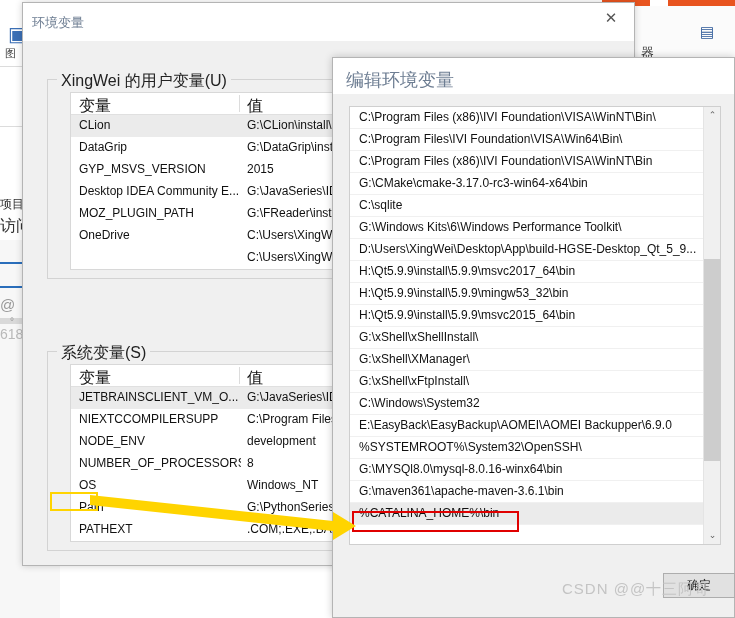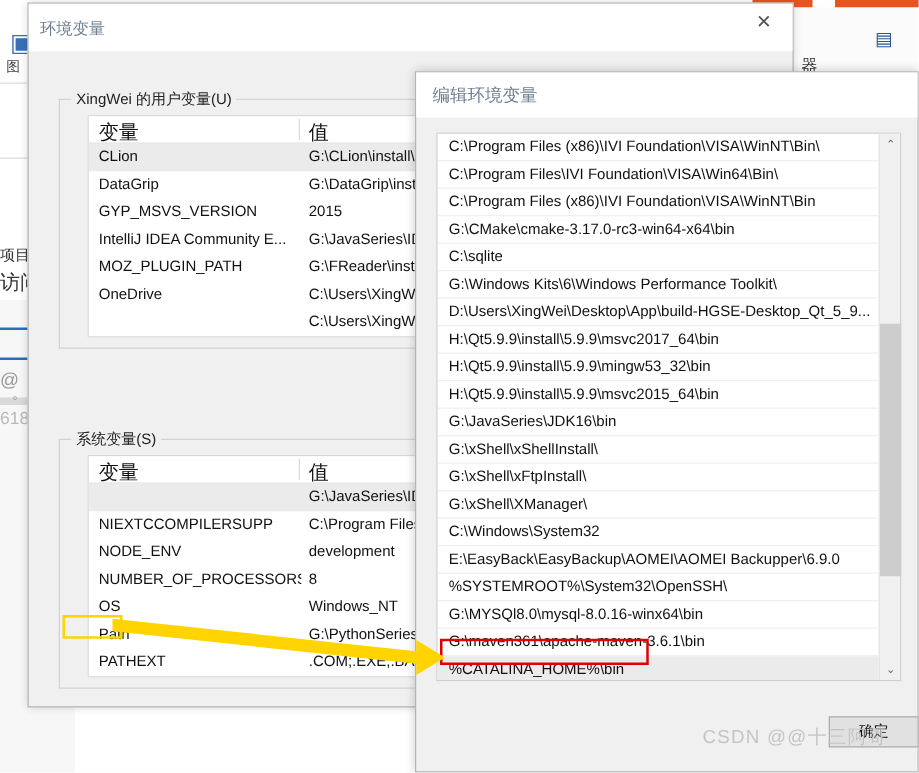--- a/index.html
+++ b/index.html
@@ -40,21 +40,21 @@
   .dlg-env {
     position: absolute; left: 22px; top: 2px; width: 613px; height: 564px;
     background: #f0f0f0; border: 1px solid #b4b4b4;
     box-shadow: 0 0 7px rgba(0,0,0,0.18);
   }
   .dlg-env-title-bar { position: absolute; left: 0; top: 0; width: 100%; height: 38px; background: #ffffff; }
   .dlg-env-title { position: absolute; left: 9px; top: 11px; font-size: 13px; color: #6d7d92; }
   .dlg-env-close { position: absolute; right: 0; top: 0; width: 46px; height: 30px; color: #555; font-size: 15px; text-align: center; line-height: 30px; cursor: default; }
 
   .group { position: absolute; border: 1px solid #d3d3d3; }
-  .group-label { position: absolute; background: #f0f0f0; padding: 0 4px; font-size: 12px; color: #222; }
+  .group-label { position: absolute; background: #f0f0f0; padding: 0 4px; font-size: 16px; color: #222; }
 
   .grp-user { left: 24px; top: 76px; width: 565px; height: 200px; }
   .grp-user-label { left: 34px; top: 68px; }
   .grp-sys { left: 24px; top: 348px; width: 565px; height: 200px; }
   .grp-sys-label { left: 34px; top: 340px; }
 
   .tbl { position: absolute; background: #ffffff; border: 1px solid #d8d8d8; overflow: hidden; }
   .tbl-user { left: 47px; top: 89px; width: 525px; height: 178px; }
   .tbl-sys  { left: 47px; top: 361px; width: 525px; height: 178px; }
 
@@ -70,21 +70,21 @@
   .c-var { left: 8px; width: 162px; }
   .c-val { left: 176px; width: 345px; }
 
   
   .dlg-edit {
     position: absolute; left: 332px; top: 57px; width: 403px; height: 561px;
     background: #f0f0f0; border: 1px solid #b4b4b4;
     box-shadow: 0 0 8px rgba(0,0,0,0.20);
   }
   .dlg-edit-title-bar { position: absolute; left: 0; top: 0; width: 100%; height: 36px; background: #ffffff; }
-  .dlg-edit-title { position: absolute; left: 13px; top: 10px; font-size: 14px; color: #6d7d92; }
+  .dlg-edit-title { position: absolute; left: 13px; top: 10px; font-size: 18px; color: #6d7d92; }
 
   .path-box { position: absolute; left: 16px; top: 48px; width: 372px; height: 439px; background: #ffffff; border: 1px solid #cfcfcf; }
   .path-list { position: absolute; left: 0; top: 0; right: 17px; bottom: 0; overflow: hidden; }
   .prow { position: relative; height: 22px; border-bottom: 1px solid #f0f0f0; }
   .prow.sel { background: #ebebeb; }
   .prow span { position: absolute; left: 9px; top: 3px; font-size: 12px; color: #111; white-space: nowrap; }
 
   .sb { position: absolute; right: 0; top: 0; width: 17px; height: 100%; background: #f0f0f0; border-left: 1px solid #e4e4e4; }
   .sb-up, .sb-dn { position: absolute; left: 0; width: 17px; height: 17px; text-align: center; font-size: 9px; color: #606060; line-height: 17px; }
   .sb-up { top: 0; } .sb-dn { bottom: 0; }
@@ -150,21 +150,21 @@
           </div>
           <div class="trow">
             <div class="cell c-var">DataGrip</div>
             <div class="cell c-val">G:\DataGrip\install\</div>
           </div>
           <div class="trow">
             <div class="cell c-var">GYP_MSVS_VERSION</div>
             <div class="cell c-val">2015</div>
           </div>
           <div class="trow">
-            <div class="cell c-var">IntelliJ IDEA Community E...</div>
+            <div class="cell c-var">Desktop IDEA Community E...</div>
             <div class="cell c-val">G:\JavaSeries\IDEA</div>
           </div>
           <div class="trow">
             <div class="cell c-var">MOZ_PLUGIN_PATH</div>
             <div class="cell c-val">G:\FReader\install\</div>
           </div>
           <div class="trow">
             <div class="cell c-var">OneDrive</div>
             <div class="cell c-val">C:\Users\XingWei\</div>
           </div>
@@ -178,20 +178,21 @@
     <div class="group-label grp-sys-label">系统变量(S)</div>
 
     <div class="tbl tbl-sys">
       <div class="tbl-head">
         <div class="th th-var">变量</div>
         <div class="colsep"></div>
         <div class="th th-val">值</div>
       </div>
       <div id="sys-rows">
           <div class="trow alt">
+            <div class="cell c-var">JETBRAINSCLIENT_VM_O...</div>
             <div class="cell c-val">G:\JavaSeries\IDEA</div>
           </div>
           <div class="trow">
             <div class="cell c-var">NIEXTCCOMPILERSUPP</div>
             <div class="cell c-val">C:\Program Files (x</div>
           </div>
           <div class="trow">
             <div class="cell c-var">NODE_ENV</div>
             <div class="cell c-val">development</div>
           </div>
@@ -245,30 +246,27 @@
           <div class="prow">
             <span>H:\Qt5.9.9\install\5.9.9\msvc2017_64\bin</span>
           </div>
           <div class="prow">
             <span>H:\Qt5.9.9\install\5.9.9\mingw53_32\bin</span>
           </div>
           <div class="prow">
             <span>H:\Qt5.9.9\install\5.9.9\msvc2015_64\bin</span>
           </div>
           <div class="prow">
-            <span>G:\JavaSeries\JDK16\bin</span>
-          </div>
-          <div class="prow">
             <span>G:\xShell\xShellInstall\</span>
           </div>
           <div class="prow">
+            <span>G:\xShell\XManager\</span>
+          </div>
+          <div class="prow">
             <span>G:\xShell\xFtpInstall\</span>
-          </div>
-          <div class="prow">
-            <span>G:\xShell\XManager\</span>
           </div>
           <div class="prow">
             <span>C:\Windows\System32</span>
           </div>
           <div class="prow">
             <span>E:\EasyBack\EasyBackup\AOMEI\AOMEI Backupper\6.9.0</span>
           </div>
           <div class="prow">
             <span>%SYSTEMROOT%\System32\OpenSSH\</span>
           </div>

